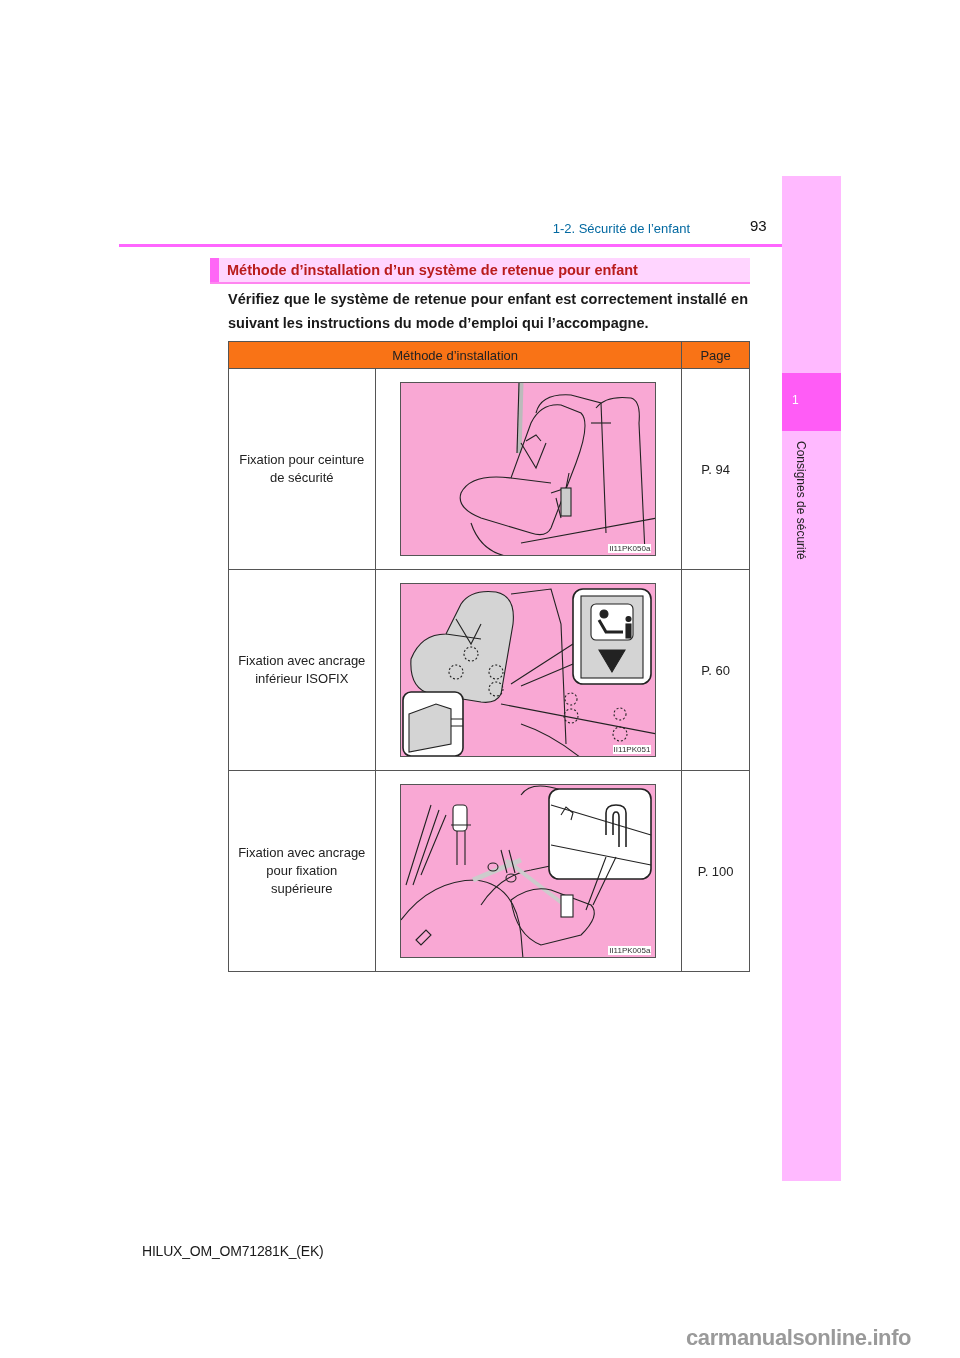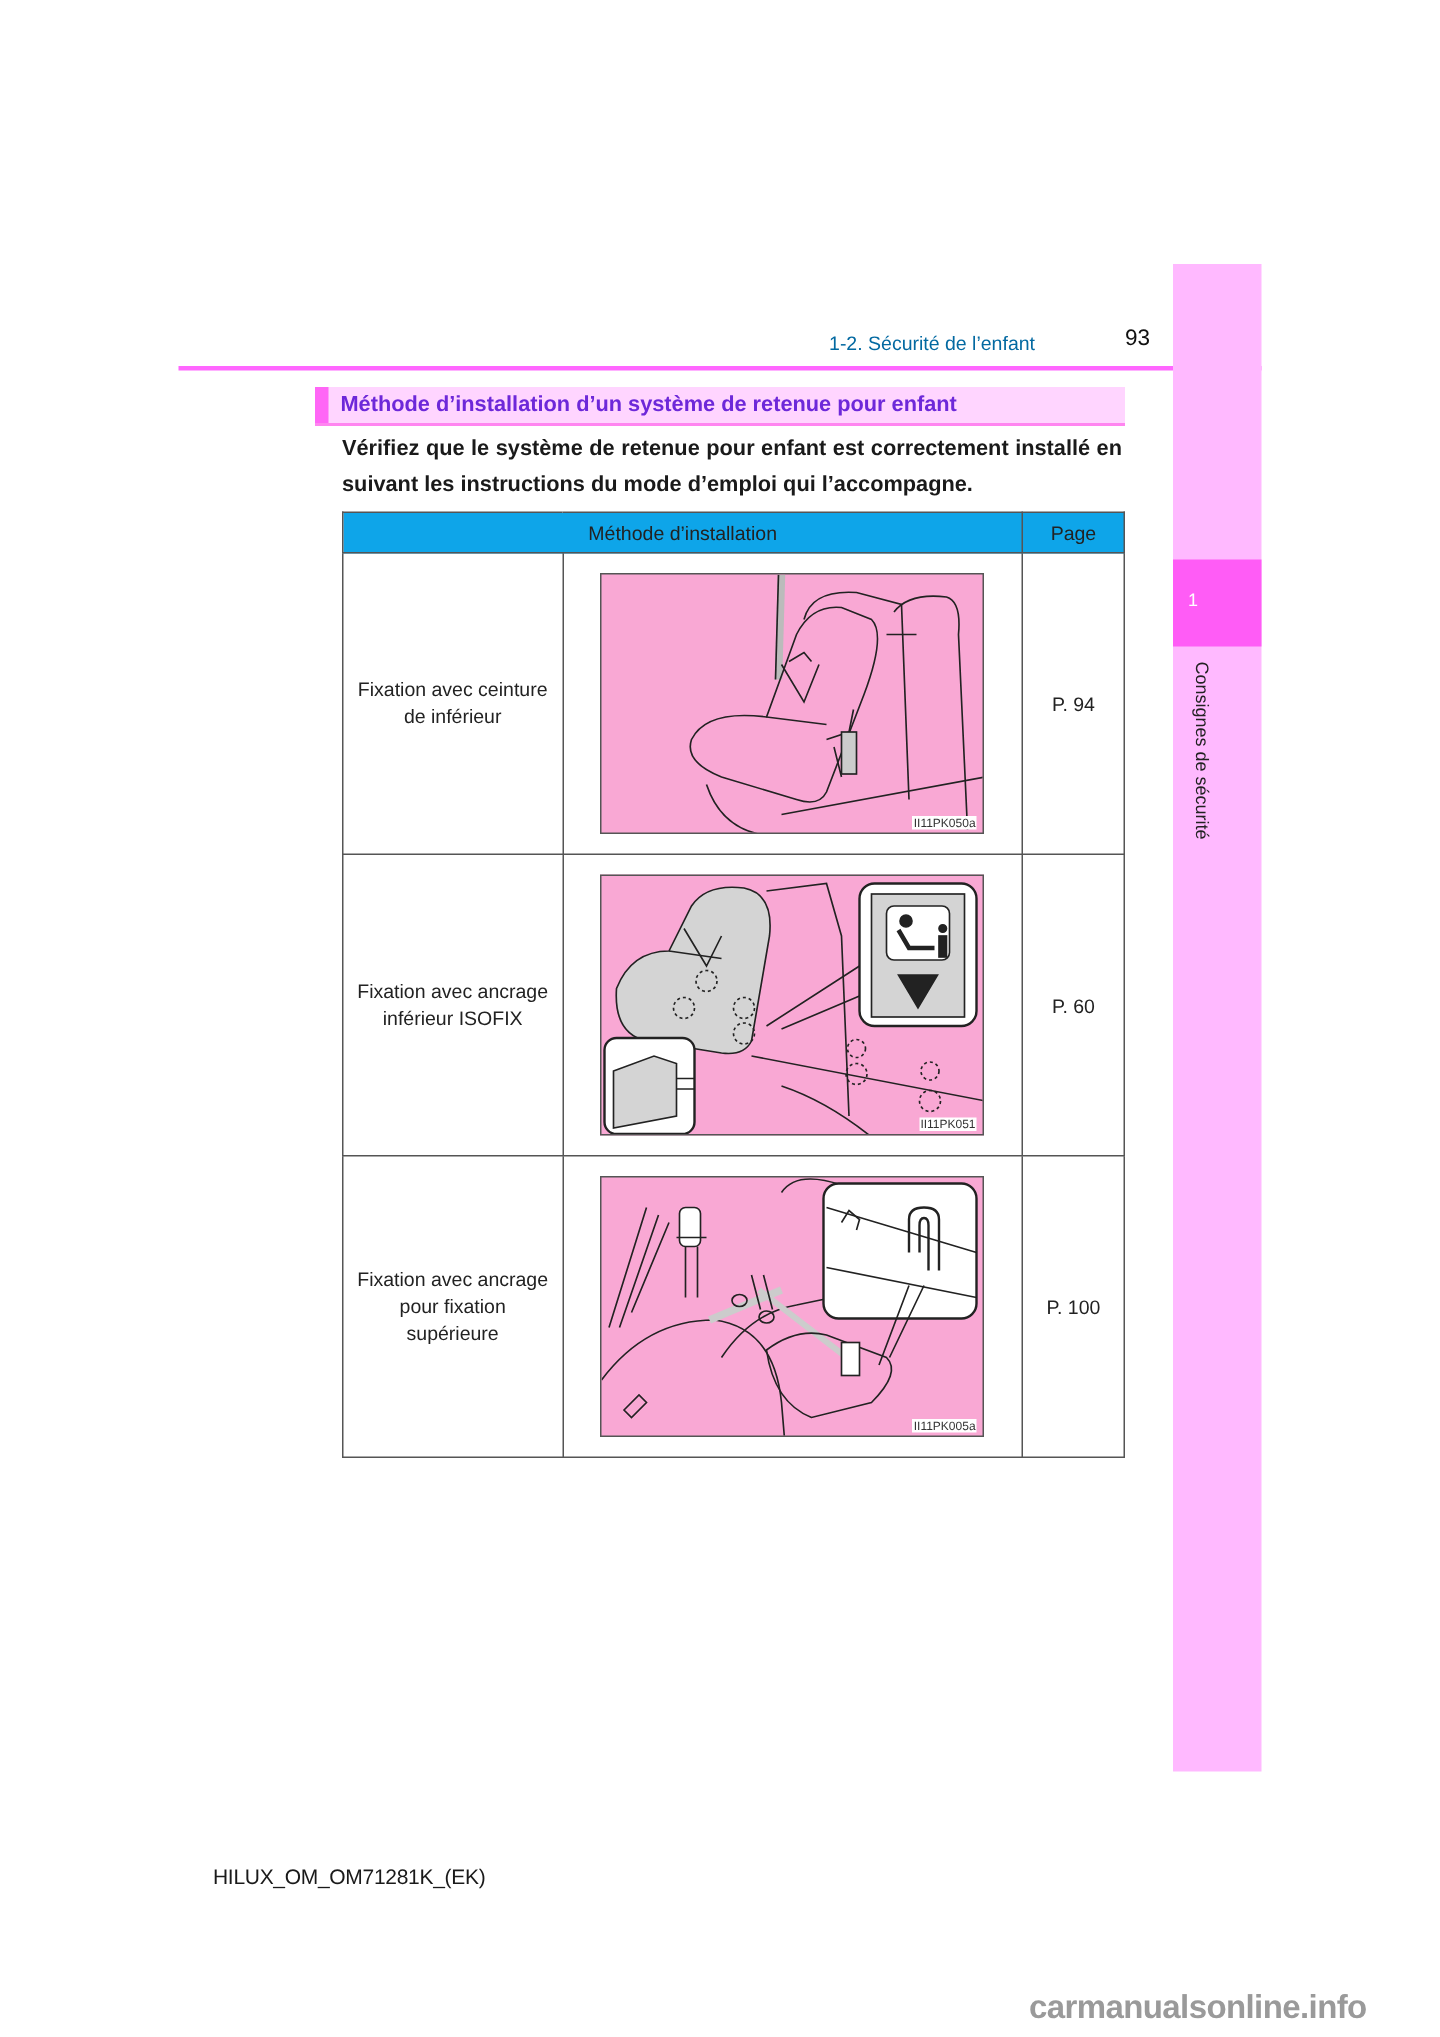--- a/index.html
+++ b/index.html
@@ -10,27 +10,27 @@
   .page-section-title { position: absolute; right: 270px; top: 221px; font-size: 13px; color: #0369a1; }
   .page-number { position: absolute; left: 750px; top: 217px; font-size: 15px; font-weight: normal; color: #111; }
 
   .side-tab { position: absolute; left: 782px; top: 176px; width: 59px; height: 1005px; background: #ffb9ff; }
   .side-tab-chapter { position: absolute; left: 0; top: 197px; width: 59px; height: 58px; background: #ff5cf6; }
   .side-tab-chapter span { position: absolute; left: 10px; top: 20px; color: #fff; font-size: 12px; }
   .side-tab-label { position: absolute; left: 12px; top: 265px; writing-mode: vertical-rl; font-size: 12px; color: #222; white-space: nowrap; }
 
   .section-header { position: absolute; left: 210px; top: 258px; width: 540px; height: 26px; background: #ffd5ff; border-bottom: 2px solid #ff85f0; }
   .section-header .accent { position: absolute; left: 0; top: 0; width: 9px; height: 100%; background: #ff66f6; }
-  .section-header .title { position: absolute; left: 17px; top: 4px; font-size: 14.5px; font-weight: bold; color: #6d28d9; }
+  .section-header .title { position: absolute; left: 17px; top: 4px; font-size: 14.5px; font-weight: bold; color: #b91c1c; }
 
   .intro { position: absolute; left: 228px; top: 287px; width: 520px; font-size: 14.5px; line-height: 24px; text-align: justify; text-align-last: left; color: #1a1a1a; font-weight: bold; }
 
   table.methods { position: absolute; left: 228px; top: 341px; width: 522px; border-collapse: collapse; }
   table.methods th, table.methods td { border: 1px solid #555; }
-  table.methods th { background: #0ea5e9; height: 27px; font-weight: normal; font-size: 13px; color: #222; }
+  table.methods th { background: #f97316; height: 27px; font-weight: normal; font-size: 13px; color: #222; }
   table.methods td { height: 201px; font-size: 13px; color: #222; text-align: center; vertical-align: middle; }
   table.methods td.method-cell { width: 147px; padding: 0 8px; line-height: 18px; }
   table.methods td.img-cell { width: 307px; }
   table.methods td.page-cell { width: 68px; }
 
   .figure { position: relative; margin: 0 auto; width: 256px; height: 174px; border: 1px solid #555; background: #f9a8d4; overflow: hidden; }
   .figure svg { position: absolute; left: 0; top: 0; width: 256px; height: 174px; }
   .figure .code { position: absolute; right: 4px; bottom: 2px; font-size: 8px; color: #333; background: #fff; padding: 0 1px; }
 
   .footer-model { position: absolute; left: 142px; top: 1243px; font-size: 14px; color: #1a1a1a; letter-spacing: -0.2px; }
@@ -60,21 +60,21 @@
 <table class="methods">
   <thead>
     <tr>
       <th colspan="2">Méthode d’installation</th>
       <th>Page</th>
     </tr>
   </thead>
   <tbody>
 
     <tr>
-      <td class="method-cell">Fixation avec ceinture de inférieur</td>
+      <td class="method-cell">Fixation pour ceinture de sécurité</td>
       <td class="img-cell">
         <div class="figure">
           <svg viewBox="0 0 256 174" fill="none" stroke="#222" stroke-width="1.1">
             <path d="M120 0 L118 70" stroke-width="5" stroke="#bbb"></path>
             <path d="M118 0 L116 70"></path>
             <path d="M135 30 Q140 10 170 12 L200 20 L205 150"></path>
             <path d="M195 25 Q205 12 230 15 Q240 18 238 40 L244 170"></path>
             <path d="M190 40 L210 40"></path>
             <path d="M60 110 Q70 90 110 95 L130 40 Q140 20 160 22 L180 30 Q190 40 175 80 L150 145 Q145 155 130 150 L80 135 Q55 125 60 110 Z"></path>
             <path d="M110 95 L150 100"></path>

